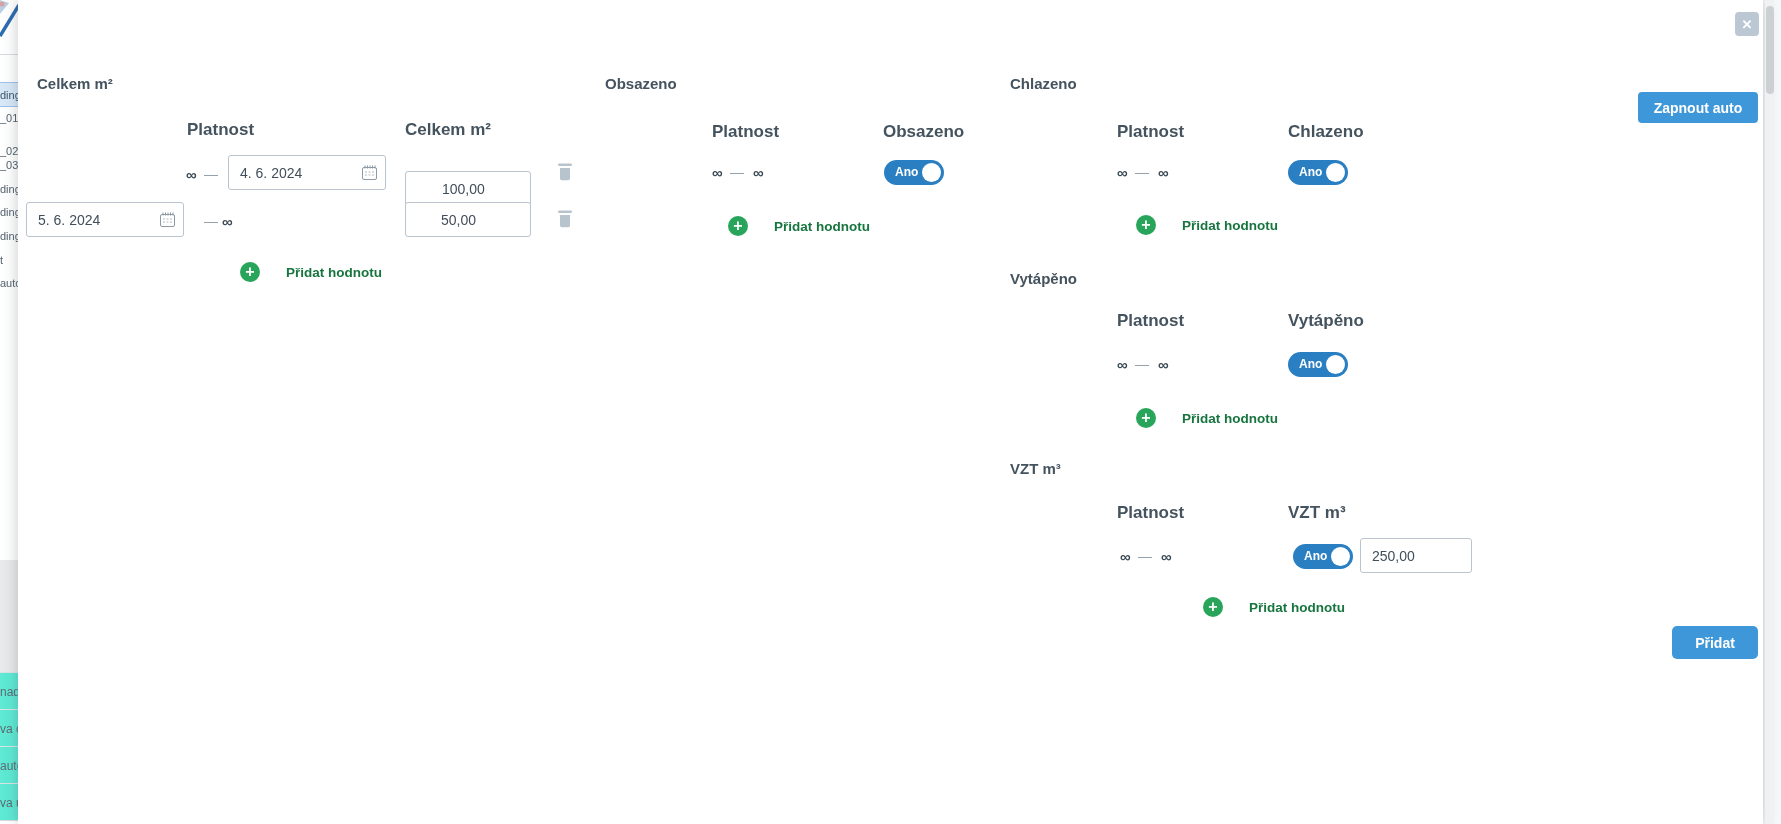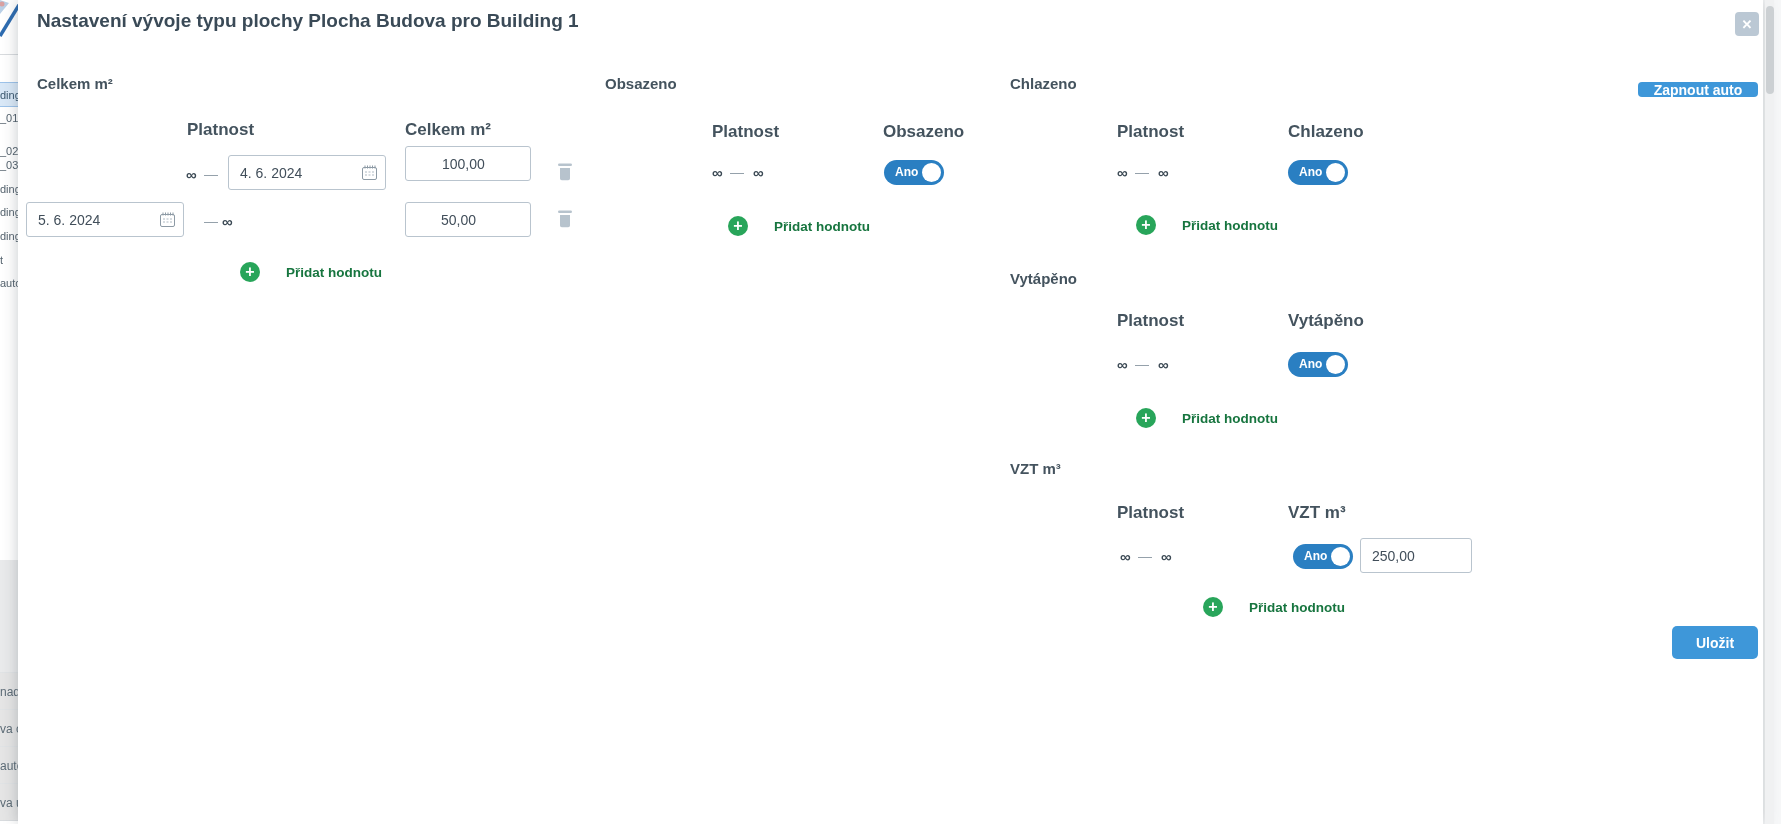--- a/index.html
+++ b/index.html
@@ -12,21 +12,21 @@
   
   .bg-page{position:absolute;left:0;top:0;width:26px;height:824px;background:#fff;z-index:0;overflow:hidden;}
   .bg-logo{position:absolute;left:0;top:0;width:20px;height:44px;background:#fff;}
   .bg-logo svg{display:block;}
   .bg-divider{position:absolute;left:0;top:54px;width:26px;height:0;border-top:1px solid #d8dbde;}
   .bg-row{position:absolute;left:0;width:26px;height:23px;font-size:11px;color:#55636e;
     display:flex;align-items:center;white-space:nowrap;overflow:hidden;}
   .bg-row.hl{background:#d9e8f7;border-top:1px solid #9dc3ea;border-bottom:1px solid #9dc3ea;color:#3a576e;}
   .bg-gray-block{position:absolute;left:0;top:560px;width:26px;height:112px;background:#e9eaeb;}
   .bg-brow{position:absolute;left:0;width:26px;height:37px;border-top:1px solid #e0e3e5;
-    font-size:12px;color:#5d6c77;display:flex;align-items:center;white-space:nowrap;overflow:hidden;background:#e5e5e5;}
+    font-size:12px;color:#5d6c77;display:flex;align-items:center;white-space:nowrap;overflow:hidden;background:#5eead4;}
   
   .modal{position:absolute;left:18px;top:0;width:1745px;height:824px;background:#fff;
     box-shadow:0 0 14px rgba(50,60,70,.28);z-index:1;}
   .content{position:absolute;left:0;top:0;width:1781px;height:824px;z-index:2;}
   .dlg-title{position:absolute;left:37px;top:10px;font-size:19px;font-weight:bold;color:#3a4a57;}
   .close-btn{position:absolute;left:1735px;top:12px;width:24px;height:24px;background:#bbc8d4;border-radius:4px;
     display:flex;align-items:center;justify-content:center;color:#fff;font-size:13px;font-weight:bold;cursor:pointer;}
   .btn-blue{position:absolute;background:#3e97d9;color:#fff;font-weight:bold;font-size:14px;border-radius:4px;
     display:flex;align-items:center;justify-content:center;cursor:pointer;font-family:"Liberation Sans",sans-serif;border:none;}
   .sec-title{position:absolute;font-size:15px;font-weight:bold;color:#44535e;}
@@ -78,45 +78,44 @@
   <div class="bg-brow" style="top:709px">va o</div>
   <div class="bg-brow" style="top:746px">auto</div>
   <div class="bg-brow" style="top:783px">va u</div>
   <div class="bg-divider" style="top:820px"></div>
 </div>
 
 <div class="modal"></div>
 
 <div class="content">
 
-  <div class="dlg-title">Nastavení vývoje typu plochy Plocha Budova pro Building 1</div>
 
   <div class="close-btn">
     <span>✕</span>
   </div>
 
-  <button class="btn-blue" style="left:1638px;top:82px;width:120px;height:15px">Zapnout auto</button>
+  <button class="btn-blue" style="left:1638px;top:92px;width:120px;height:31px">Zapnout auto</button>
 
   <div class="sec-title" style="left:37px;top:75px">Celkem m²</div>
   <div class="col-hdr" style="left:187px;top:120px">Platnost</div>
   <div class="col-hdr" style="left:405px;top:120px">Celkem m²</div>
 
   <span class="inf" style="left:186px;top:166px">∞</span>
   <span class="dash" style="left:204px;top:165px">—</span>
   <div class="date-wrap" style="left:228px;top:155px">
     <input type="text" value="4. 6. 2024" style="">
     <span class="cal-icon">
       <svg width="17" height="17" viewBox="0 0 17 17" fill="none">
         <rect x="1.5" y="3.5" width="14" height="12" rx="1.5" stroke="#8d9aa5"></rect>
         <path d="M4 1.5v3 M6.5 1.5v3 M9 1.5v3 M11.5 1.5v3 M14 1.5v3" stroke="#8d9aa5"></path>
         <path d="M4 8h2 M7.5 8h2 M11 8h2 M4 11h2 M7.5 11h2 M11 11h2" stroke="#aeb9c2"></path>
       </svg>
     </span>
   </div>
-  <input class="num-input" style="left: 405px; top: 146px; padding-left: 36px;" type="text" value="100,00">
+  <input class="num-input" style="left: 405px; top: 171px; padding-left: 36px;" type="text" value="100,00">
   <span class="trash" style="left:557px;top:161px">
     <svg width="16" height="20" viewBox="0 0 16 20" fill="#b7c3cd">
       <rect x="1" y="2.4" width="14" height="2.6" rx="1.3"></rect>
       <path d="M3 7 h10 v10.4 a1.8 1.8 0 0 1 -1.8 1.8 h-6.4 a1.8 1.8 0 0 1 -1.8 -1.8 Z"></path>
     </svg>
   </span>
 
   <div class="date-wrap" style="left:26px;top:202px">
     <input type="text" value="5. 6. 2024" style="">
     <span class="cal-icon">
@@ -196,19 +195,19 @@
   <div class="toggle" style="left:1293px;top:544px">
     <span class="t-label">Ano</span>
     <span class="knob"></span>
   </div>
   <input class="num-input" style="left: 1360px; top: 538px; width: 112px;" type="text" value="250,00">
   <div class="add-link" style="left:1203px;top:596px">
     <span class="plus">+</span>
     <span class="add-label">Přidat hodnotu</span>
   </div>
 
-  <button class="btn-blue" style="left:1672px;top:626px;width:86px;height:33px;border-radius:5px">Uložit</button>
+  <button class="btn-blue" style="left:1672px;top:626px;width:86px;height:33px;border-radius:5px">Přidat</button>
 
 </div>
 
 <div class="sb-track">
   <div class="sb-thumb"></div>
 </div>
 
 </body></html>

